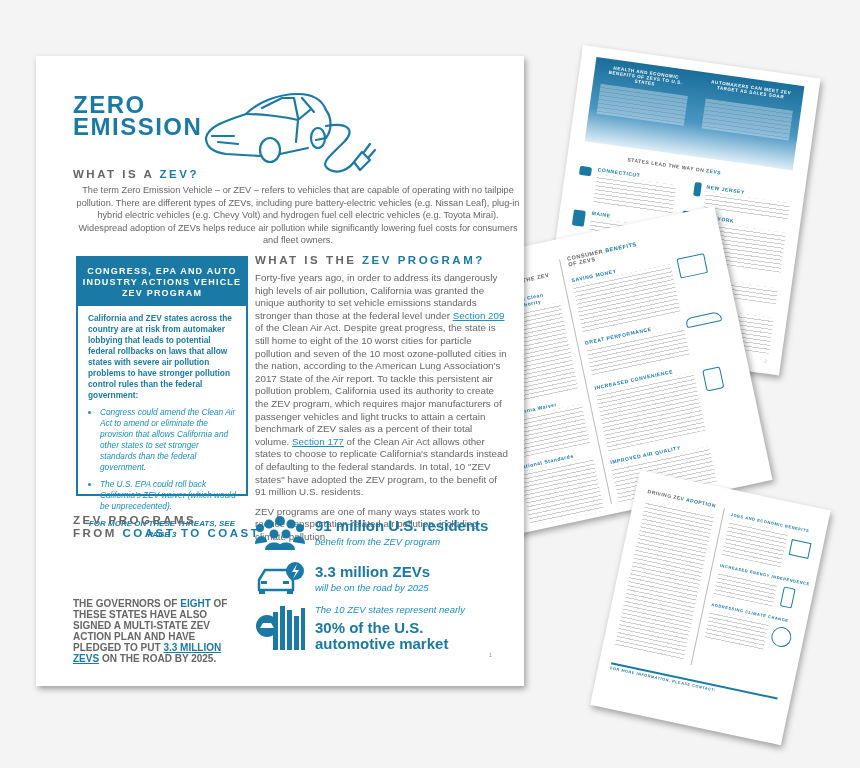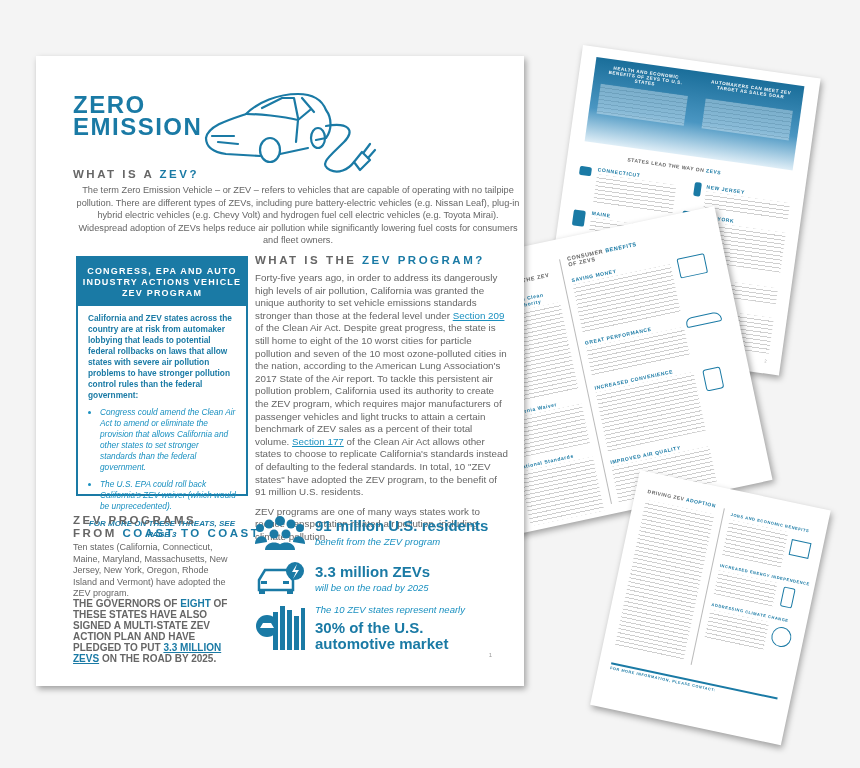--- a/index.html
+++ b/index.html
@@ -163,21 +163,20 @@
   </div>
   <div id="prog-body">
     <p><span>Forty-five years ago, in order to address its dangerously high levels of air pollution, California was granted the unique authority to set vehicle emissions standards stronger than those at the federal level under </span><a class="link">Section 209</a><span> of the Clean Air Act. Despite great progress, the state is still home to eight of the 10 worst cities for particle pollution and seven of the 10 most ozone-polluted cities in the nation, according to the American Lung Association's 2017 State of the Air report. To tackle this persistent air pollution problem, California used its authority to create the ZEV program, which requires major manufacturers of passenger vehicles and light trucks to attain a certain benchmark of ZEV sales as a percent of their total volume. </span><a class="link">Section 177</a><span> of the Clean Air Act allows other states to choose to replicate California's standards instead of defaulting to the federal standards. In total, 10 "ZEV states" have adopted the ZEV program, to the benefit of 91 million U.S. residents.</span></p>
     <p>ZEV programs are one of many ways states work to reduce transportation-related air pollution, including climate pollution.</p>
   </div>
 
   <div id="coast-head">
     <div>ZEV PROGRAMS</div>
     <div><span>FROM </span><span class="blue">COAST TO COAST</span></div>
   </div>
-  <div id="coast-body">Ten states (California, Connecticut, Maine, Maryland, Massachusetts, New Jersey, New York, Oregon, Rhode Island and Vermont) have adopted the ZEV program.</div>
   <div id="coast-gov">
     <span>THE GOVERNORS OF </span><span class="blue">EIGHT</span><span> OF THESE STATES HAVE ALSO SIGNED A MULTI-STATE ZEV ACTION PLAN AND HAVE PLEDGED TO PUT </span><a class="link" style="color:#1a7aa5">3.3 MILLION ZEVS</a><span> ON THE ROAD BY 2025.</span>
   </div>
 
   <div class="stat" style="top:458px;height:40px">
     <svg class="stat-icon" width="50" height="36" viewBox="0 0 50 36" fill="#1a7aa5">
       <circle cx="25" cy="7" r="5"></circle>
         <circle cx="14" cy="10" r="4.5"></circle>
         <circle cx="36" cy="10" r="4.5"></circle>
         <circle cx="5" cy="14" r="4"></circle>

